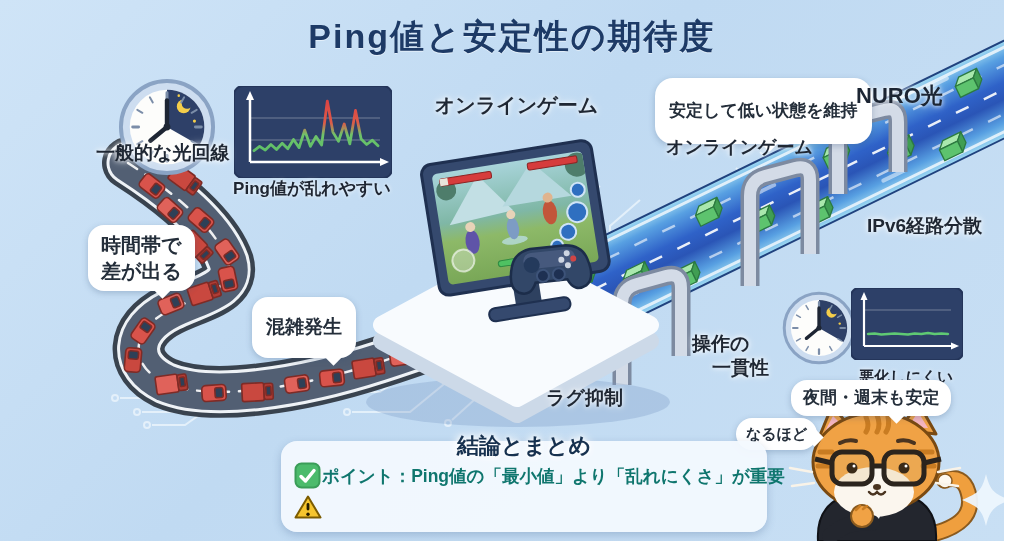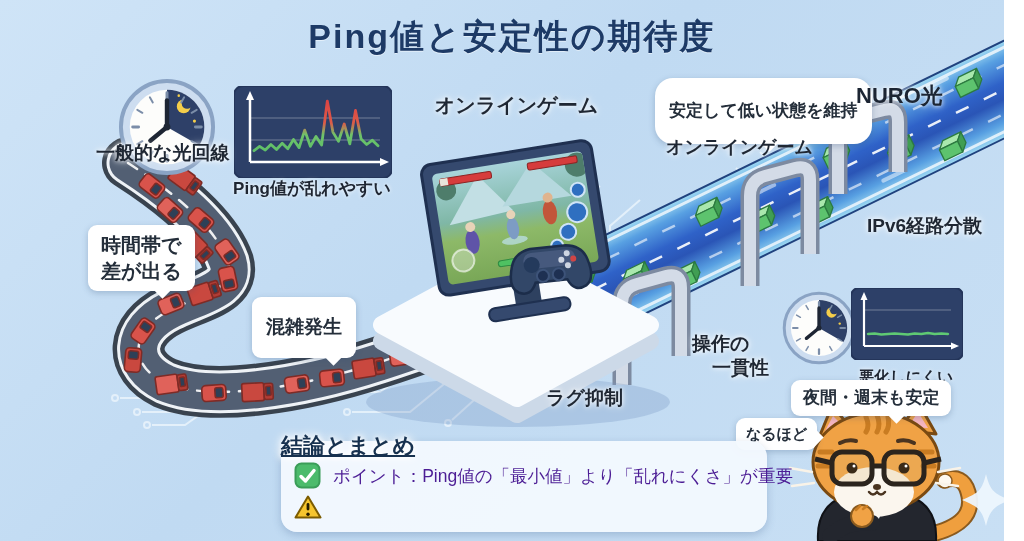--- a/index.html
+++ b/index.html
@@ -13,42 +13,41 @@
   #title{
     left:0;top:14px;width:1024px;text-align:center;
     font-size:34px;font-weight:800;letter-spacing:2px;color:#1d3a66;
     text-shadow:0 1px 0 rgba(255,255,255,.5);
   }
   .lbl{
     font-weight:700;color:#1f2733;white-space:nowrap;
     text-shadow:0 0 4px rgba(255,255,255,.95),0 0 9px rgba(255,255,255,.8);
   }
   .bubble{
-    background:#fff;border-radius:9px;font-weight:800;color:#242e3a;
+    background:#fff;border-radius:16px;font-weight:800;color:#242e3a;
     white-space:nowrap;box-shadow:0 2px 6px rgba(50,80,120,.28);
     line-height:1.3;
   }
   .bubble .tail{
     position:absolute;width:13px;height:13px;background:#fff;
     transform:rotate(45deg);z-index:-1;
   }
   #concl-box{
     left:281px;top:441px;width:486px;height:91px;
     background:rgba(243,249,254,.95);border-radius:16px;
     box-shadow:0 3px 9px rgba(60,95,140,.28);
   }
   #concl-title{
-    position:absolute;left:0;top:-10px;width:100%;text-align:left;
+    position:absolute;left:0;top:-10px;width:100%;text-align:center;
     font-size:22px;font-weight:800;color:#17314f;
     text-shadow:0 0 4px #fff,0 0 8px #fff,0 0 12px #fff;
-    text-decoration:underline;
   }
   .concl-row{
-    position:absolute;left:13px;display:flex;align-items:center;gap:12px;
-    font-size:17.5px;font-weight:400;color:#4c1d95;white-space:nowrap;
+    position:absolute;left:13px;display:flex;align-items:center;gap:1px;
+    font-size:17.5px;font-weight:700;color:#0f766e;white-space:nowrap;
   }
   #concl-point{top:21px;}
   #concl-caution{top:53px;}
   .chart-caption{font-weight:800;color:#1e2531;text-align:center;white-space:nowrap;
     text-shadow:0 0 4px rgba(255,255,255,.95);}
 </style>
 </head>
 <body>
 
 <div id="canvas">

